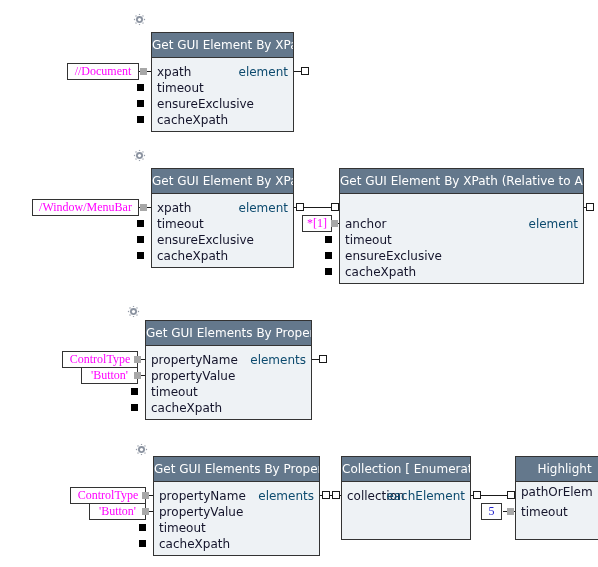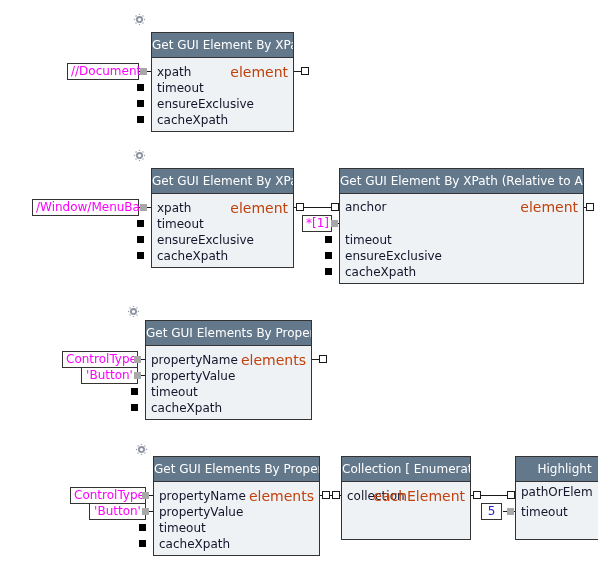--- a/index.html
+++ b/index.html
@@ -62,24 +62,24 @@
     top: 0;
     font-size: 12px;
     line-height: 16px;
     white-space: nowrap;
     color: #14142b;
   }
   .plabel-out {
     position: absolute;
     right: 5px;
     top: 0;
-    font-size: 14px;
+    font-size: 12px;
     line-height: 16px;
     white-space: nowrap;
-    color: #c2410c;
+    color: #0c4a6e;
   }
 
   
   .nub {
     position: absolute;
     width: 7px;
     height: 7px;
     box-sizing: border-box;
   }
   .nub-black {
@@ -111,20 +111,21 @@
     box-sizing: border-box;
     background: #ffffff;
     border: 1px solid #333333;
     font-size: 12px;
     line-height: 15px;
     height: 17px;
     padding: 0 3px;
     white-space: nowrap;
     color: #ff00ff;
     text-align: center;
+    font-family: Liberation Serif, serif;
   }
   .literal.num { color: #2222cc; }
 
   
   .gear {
     position: absolute;
     width: 13px;
     height: 13px;
   }
   .gear svg { display: block; }
@@ -229,21 +230,21 @@
   <div class="sq" style="left:296px; top:203px;"></div>
   <div class="sq" style="left:331px; top:203px;"></div>
 
   <div class="wire" style="left:327px; top:223px; width:14px;"></div>
   <div class="literal" style="left:302px; top:215px; width:30px;">*[1]</div>
   <div class="nub nub-gray" style="left:331px; top:220px;"></div>
 
   <div class="node" style="left:339px; top:168px; width:245px; height:116px;">
     <div class="node-header">Get GUI Element By XPath (Relative to Anchor)</div>
     <div class="node-body" style="height:89px;">
-      <div class="prow" style="top:5px;">
+      <div class="prow" style="top:22px;">
         <span class="plabel-in">anchor</span>
         <span class="plabel-out">element</span>
       </div>
       <div class="prow" style="top:38px;">
         <span class="plabel-in">timeout</span>
       </div>
       <div class="prow" style="top:54px;">
         <span class="plabel-in">ensureExclusive</span>
       </div>
       <div class="prow" style="top:70px;">

